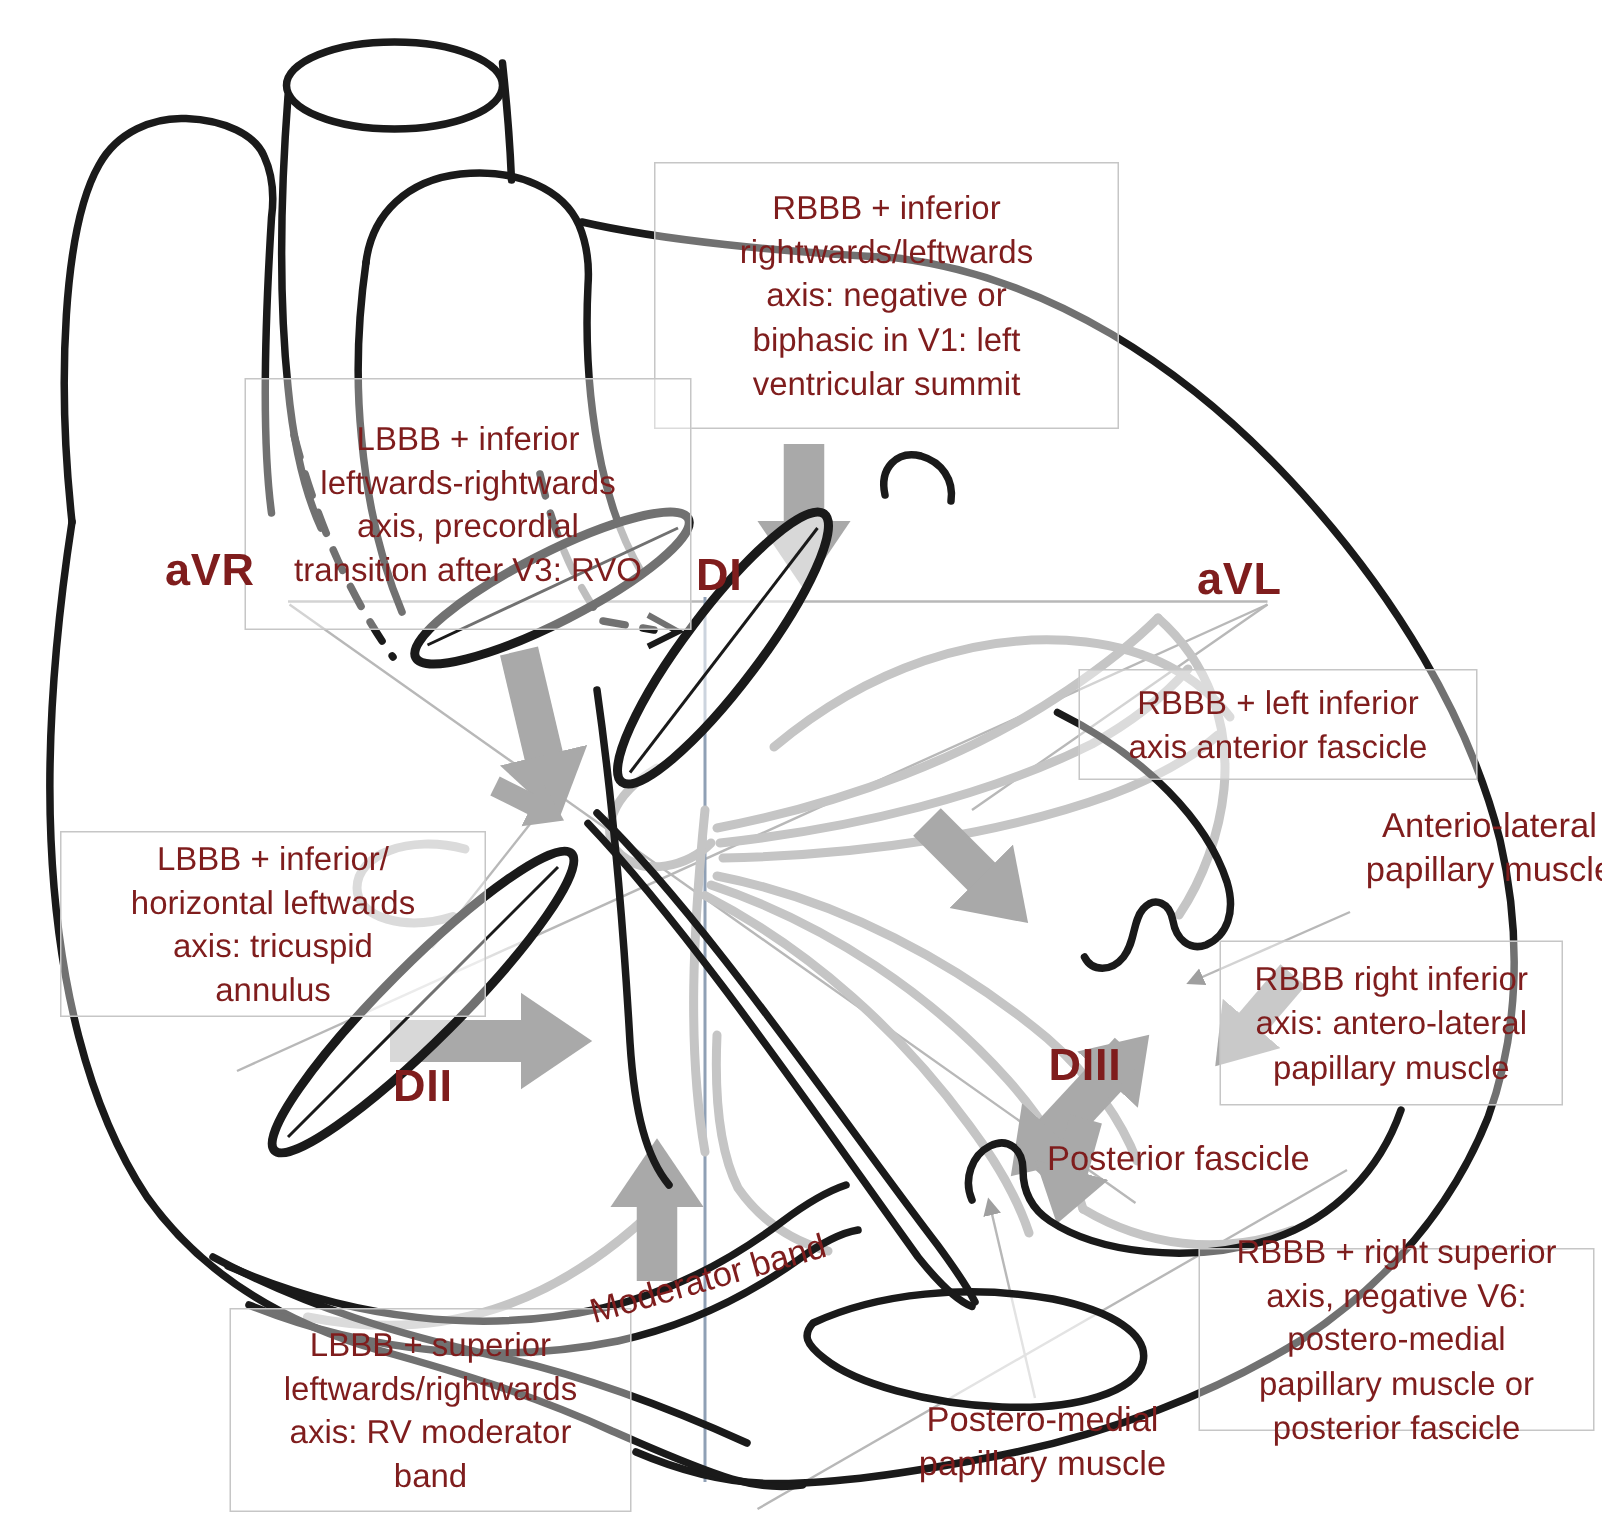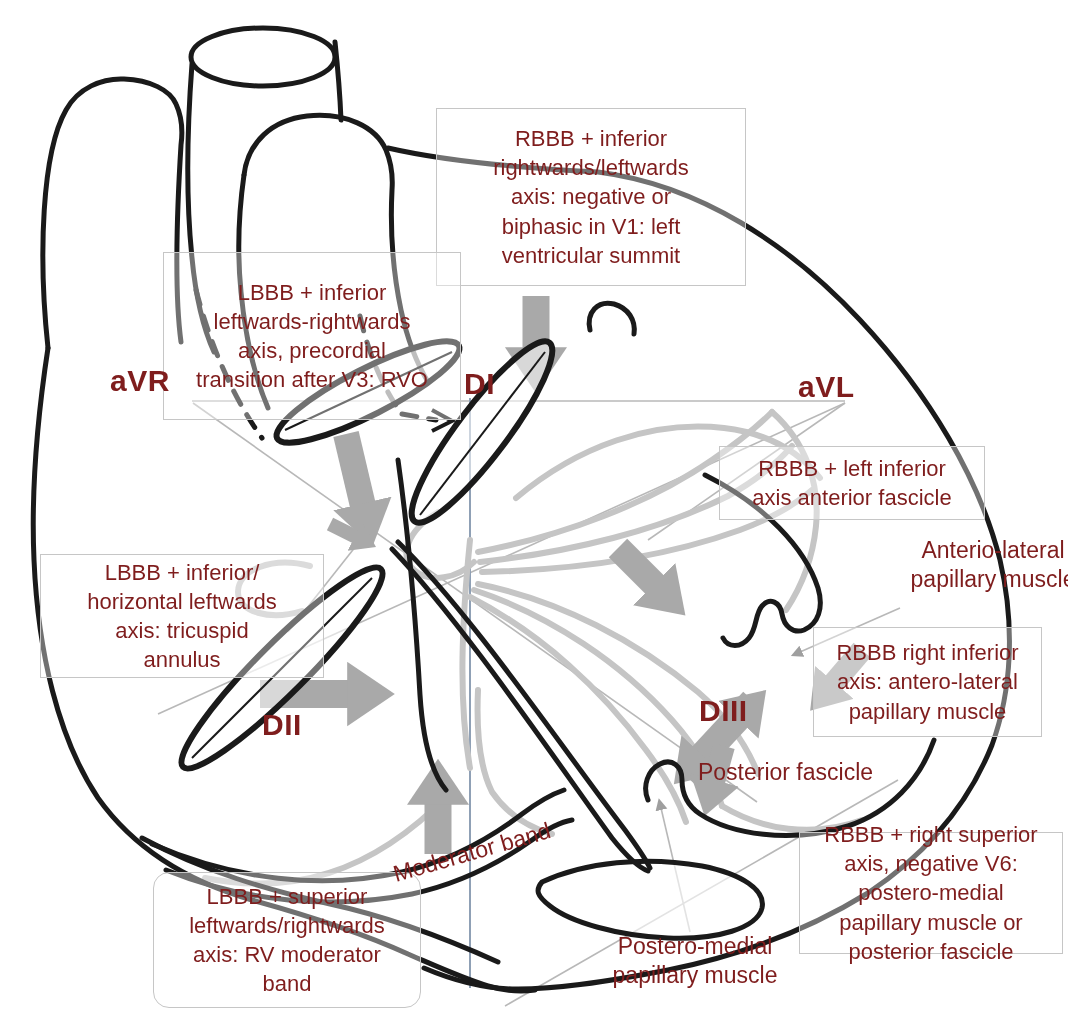--- a/index.html
+++ b/index.html
@@ -136,21 +136,21 @@
 biphasic in V1: left
 ventricular summit</div>
   <div class="abox" style="left:163px;top:252px;width:298px;height:168px;">LBBB + inferior
 leftwards-rightwards
 axis, precordial
 transition after V3: RVO</div>
   <div class="abox" style="left:4px;top:554px;width:284px;height:124px;margin-left:36px;">LBBB + inferior/
 horizontal leftwards
 axis: tricuspid
 annulus</div>
-  <div class="abox" style="left:153px;top:872px;width:268px;height:136px;border-radius:16px;">LBBB + superior
+  <div class="abox" style="left:153px;top:872px;width:268px;height:136px;">LBBB + superior
 leftwards/rightwards
 axis: RV moderator
 band</div>
   <div class="abox" style="left:719px;top:446px;width:266px;height:74px;">RBBB + left inferior
 axis anterior fascicle</div>
   <div class="abox" style="left:813px;top:627px;width:229px;height:110px;">RBBB right inferior
 axis: antero-lateral
 papillary muscle</div>
   <div class="abox" style="left:799px;top:832px;width:264px;height:122px;">RBBB + right superior
 axis, negative V6:

